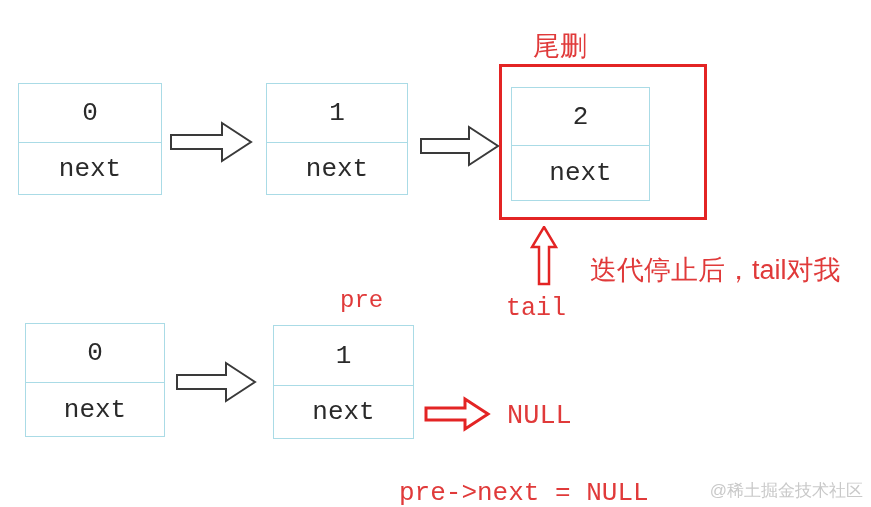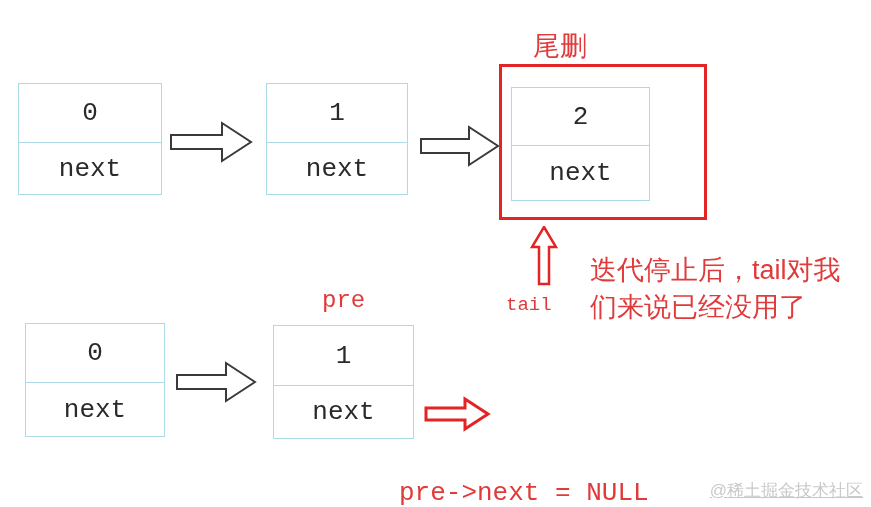--- a/index.html
+++ b/index.html
@@ -21,21 +21,20 @@
     position:absolute;border:3px solid #e32424;background:transparent;
   }
   .arrow{position:absolute;}
   .note{
     position:absolute;font-size:27px;line-height:37px;color:#e03a3a;
     white-space:nowrap;
   }
   .watermark{
     position:absolute;color:#c9c9c9;font-size:17px;
     font-family:"Liberation Sans",sans-serif;
-    text-decoration:underline;
   }
 </style>
 </head>
 <body>
 
 <div class="canvas">
 
   <div class="node" style="left:18px;top:83px;width:144px;">
     <div class="cell" style="height:58px;">
       <span>0</span>
@@ -72,53 +71,53 @@
     </div>
     <div class="cell" style="height:54px;">
       <span>next</span>
     </div>
   </div>
 
   <svg class="arrow" style="left:530px;top:226px;" width="28" height="60" viewBox="0 0 28 60">
     <polygon points="14,1 26,21 19,21 19,58 9,58 9,21 2,21" fill="#ffffff" stroke="#e32424" stroke-width="2.5"></polygon>
   </svg>
 
-  <div class="red-text mono" style="left:506px;top:294px;font-size:19px;">tail</div>
+  <div class="red-text mono" style="left:506px;top:294px;font-size:25px;">tail</div>
 
   <div class="note" style="left:590px;top:252px;">
     <div>迭代停止后，tail对我</div>
-    <div>们来说已经没用了</div>
   </div>
 
   <div class="node" style="left:25px;top:323px;width:140px;">
     <div class="cell" style="height:58px;">
       <span>0</span>
     </div>
     <div class="cell" style="height:53px;">
       <span>next</span>
     </div>
   </div>
 
   <svg class="arrow" style="left:176px;top:360px;" width="82" height="44" viewBox="0 0 82 44">
     <polygon points="1,15 50,15 50,3 79,22 50,41 50,29 1,29" fill="#ffffff" stroke="#3a3a3a" stroke-width="2"></polygon>
   </svg>
 
-  <div class="red-text mono" style="left:322px;top:287px;font-size:24px;">pre</div>
+  <div class="red-text mono" style="left:340px;top:287px;font-size:24px;">pre</div>
 
   <div class="node" style="left:273px;top:325px;width:141px;">
     <div class="cell" style="height:59px;">
       <span>1</span>
     </div>
     <div class="cell" style="height:52px;">
       <span>next</span>
     </div>
   </div>
 
   <svg class="arrow" style="left:424px;top:395px;" width="68" height="38" viewBox="0 0 68 38">
     <polygon points="2,13 41,13 41,4 64,19 41,34 41,25 2,25" fill="#ffffff" stroke="#e32424" stroke-width="3"></polygon>
   </svg>
 
+  <div class="red-text mono" style="left:507px;top:401px;font-size:27px;">NULL</div>
 
   <div class="red-text mono" style="left:399px;top:478px;font-size:26px;">pre-&gt;next = NULL</div>
 
   <div class="watermark" style="right:8px;top:479px;">@稀土掘金技术社区</div>
 
 </div>
 
 </body></html>

